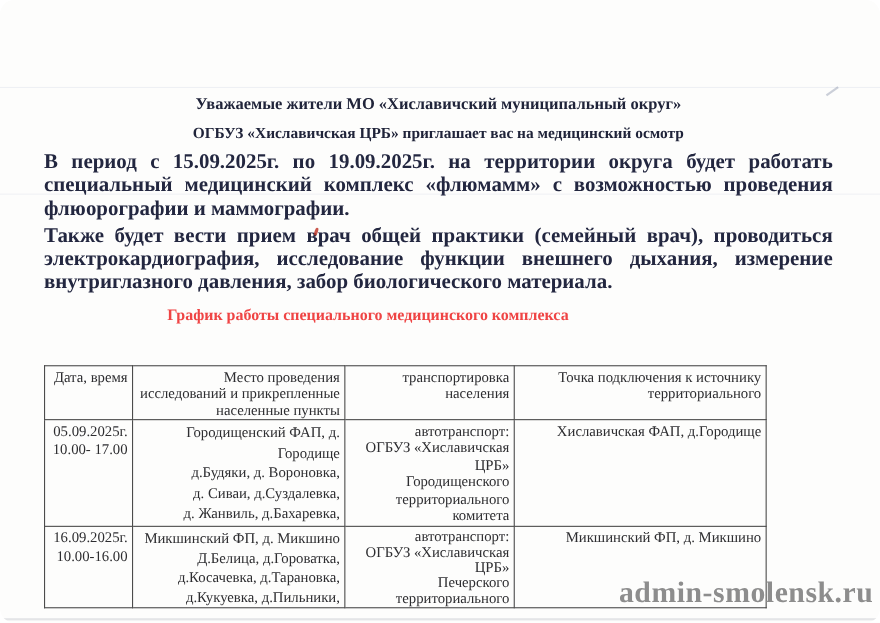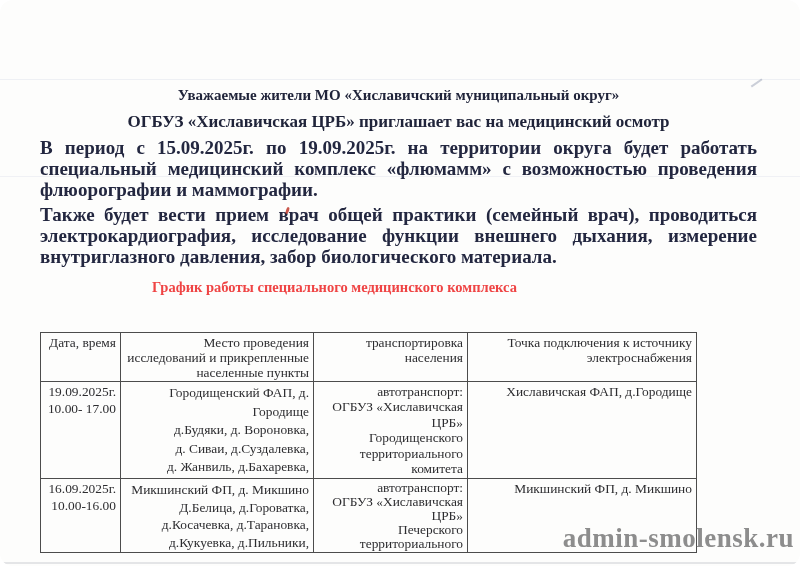--- a/index.html
+++ b/index.html
@@ -23,21 +23,21 @@
     margin: 0;
     text-align: center;
     font-size: 15px;
     font-weight: bold;
     line-height: 16px;
     color: #20243a;
   }
   .doc-subtitle {
     margin: 11px 0 0 0;
     text-align: center;
-    font-size: 17px;
+    font-size: 14px;
     font-weight: bold;
     line-height: 15px;
     color: #20243a;
   }
   .para {
     margin: 0;
     font-size: 19px;
     font-weight: bold;
     line-height: 21px;
     text-align: justify;
@@ -137,24 +137,24 @@
       </colgroup>
       <tbody>
         <tr>
           <th>Дата, время</th>
           <th>Место проведения
 исследований и прикрепленные
 населенные пункты</th>
           <th>транспортировка
 населения</th>
           <th>Точка подключения к источнику
-электроснабжения</th>
+территориального</th>
         </tr>
         <tr class="r1">
-          <td class="c1">19.09.2025г.
+          <td class="c1">05.09.2025г.
 10.00- 17.00</td>
           <td class="c2">Городищенский ФАП, д.
 Городище
 д.Будяки, д. Вороновка,
 д. Сиваи, д.Суздалевка,
 д. Жанвиль, д.Бахаревка,</td>
           <td class="c3">автотранспорт:
 ОГБУЗ «Хиславичская
 ЦРБ»
 Городищенского

